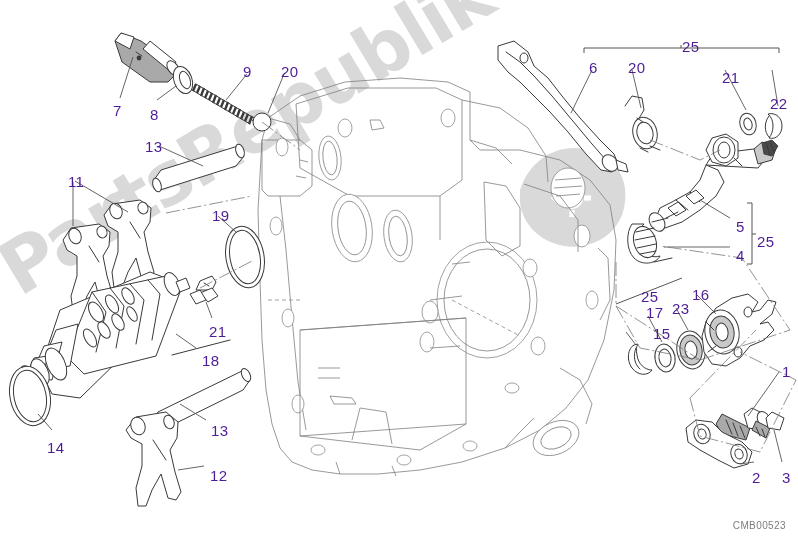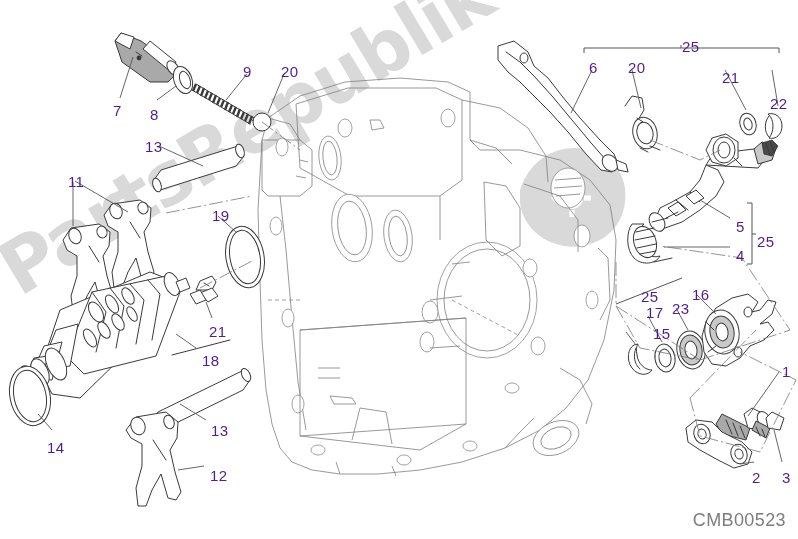--- a/index.html
+++ b/index.html
@@ -3,21 +3,21 @@
 <meta charset="utf-8">
 <style>
   html,body{margin:0;padding:0;background:#ffffff;}
   body{width:798px;height:539px;overflow:hidden;
        font-family:"Liberation Sans","DejaVu Sans",sans-serif;}
   #stage{position:relative;width:798px;height:539px;background:#fff;}
   svg.layer{position:absolute;left:0;top:0;width:798px;height:539px;}
   .lbl{position:absolute;font-size:15px;color:#4c1d95;
        font-family:"Liberation Sans","DejaVu Sans",sans-serif;
        letter-spacing:.3px;white-space:nowrap;line-height:1;}
-  #code{position:absolute;right:12px;bottom:8px;font-size:18px;color:#7d7d7d;
+  #code{position:absolute;right:12px;bottom:8px;font-size:10px;color:#7d7d7d;
         letter-spacing:.4px;}
   .wm{position:absolute;color:#d9d9d9;font-weight:bold;pointer-events:none;}
   #wm-text{left:6px;top:232px;font-size:74px;
      transform:rotate(-31deg);transform-origin:0 50%;
      font-family:"DejaVu Sans",sans-serif;letter-spacing:-2px;}
 </style>
 </head>
 <body>
 
 <div id="stage">

